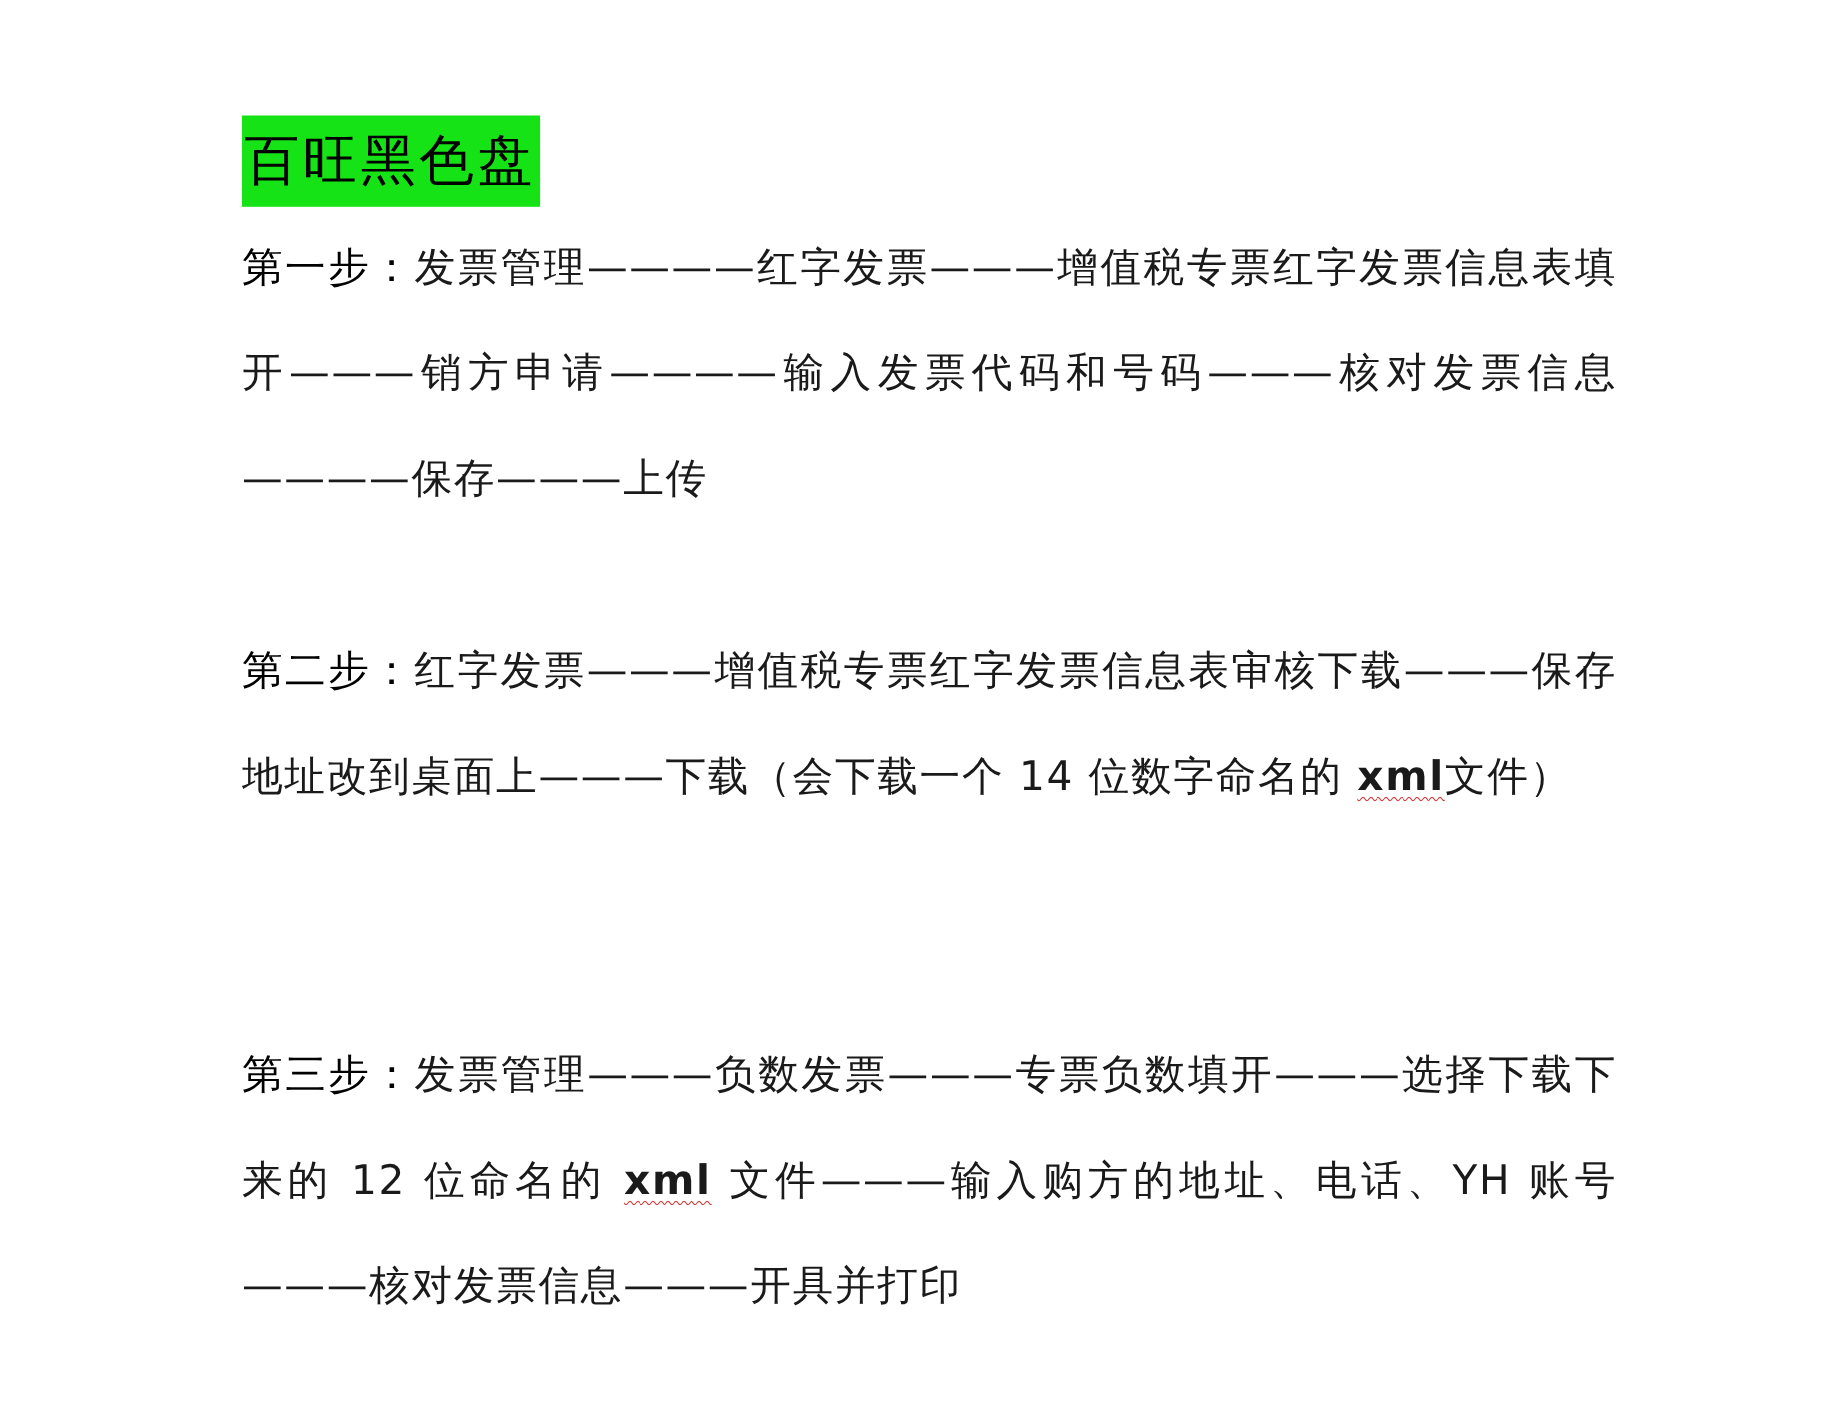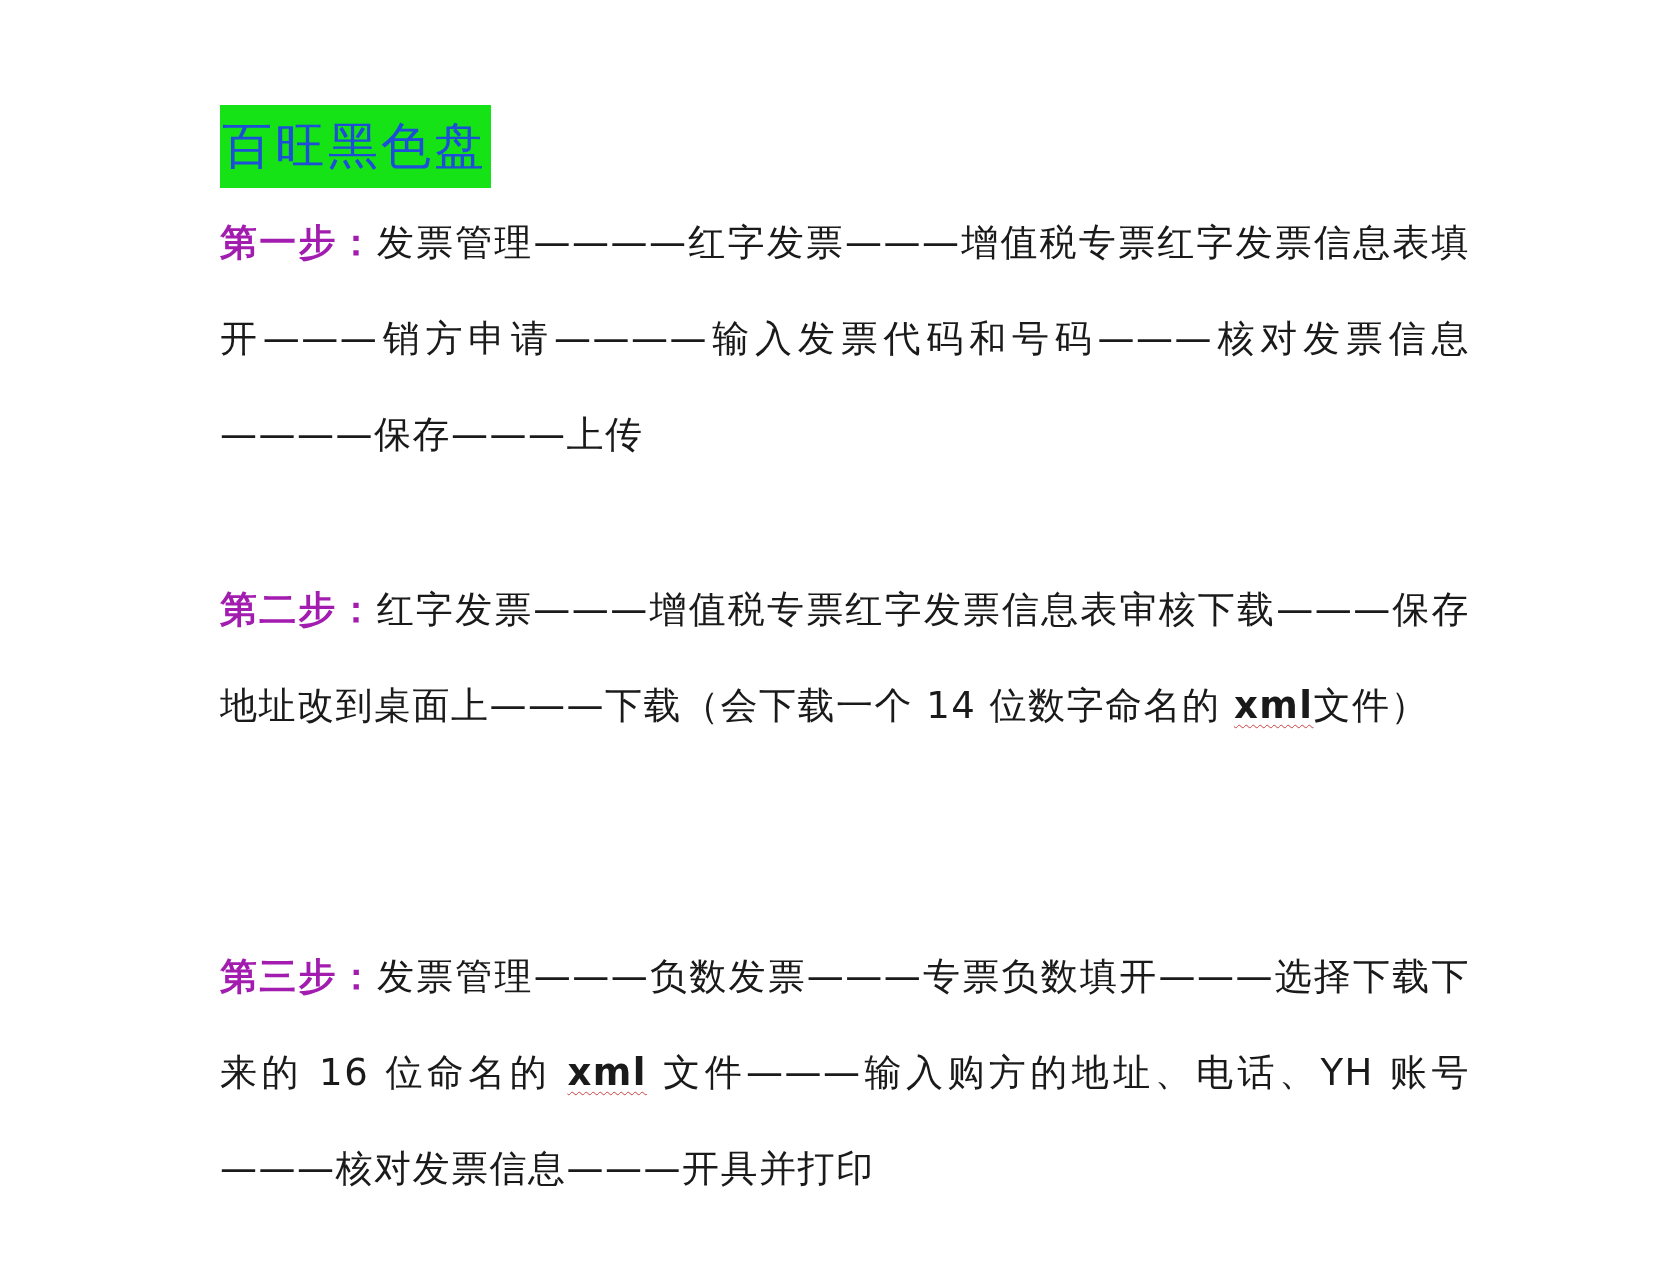--- a/index.html
+++ b/index.html
@@ -21,39 +21,38 @@
       top: 0;
       width: 1250px;
     }
     .title {
       position: absolute;
       left: 0;
       top: 105px;
       height: 83px;
       padding: 0 4px 0 2px;
       background: #16e316;
-      color: #1d4ed8;
+      color: #000000;
       font-size: 50px;
       line-height: 83px;
       letter-spacing: 3px;
       white-space: nowrap;
     }
     .step {
       position: absolute;
       left: 0;
       width: 1250px;
       font-size: 37px;
       line-height: 96px;
       letter-spacing: 1.5px;
       text-align: justify;
       text-align-last: left;
     }
     .step-label {
-      color: #a21caf;
-      font-weight: bold;
+      color: #000000;
     }
     .step-text {
       color: #1a1a1a;
     }
     .xml-underline {
       text-decoration: underline wavy #d04040;
       text-decoration-thickness: 1px;
       text-underline-offset: 6px;
       font-weight: bold;
     }
@@ -70,16 +69,16 @@
 
   <p class="step" id="step-1" style="margin:0;">
     <span class="step-label">第一步：</span><span class="step-text">发票管理————红字发票———增值税专票红字发票信息表填开———销方申请————输入发票代码和号码———核对发票信息————保存———上传</span>
   </p>
 
   <p class="step" id="step-2" style="margin:0;">
     <span class="step-label">第二步：</span><span class="step-text">红字发票———增值税专票红字发票信息表审核下载———保存地址改到桌面上———下载（会下载一个 14 位数字命名的 </span><span class="step-text xml-underline">xml</span><span class="step-text">文件）</span>
   </p>
 
   <p class="step" id="step-3" style="margin:0;">
-    <span class="step-label">第三步：</span><span class="step-text">发票管理———负数发票———专票负数填开———选择下载下来的 16 位命名的 </span><span class="step-text xml-underline">xml</span><span class="step-text"> 文件———输入购方的地址、电话、YH 账号———核对发票信息———开具并打印</span>
+    <span class="step-label">第三步：</span><span class="step-text">发票管理———负数发票———专票负数填开———选择下载下来的 12 位命名的 </span><span class="step-text xml-underline">xml</span><span class="step-text"> 文件———输入购方的地址、电话、YH 账号———核对发票信息———开具并打印</span>
   </p>
 
 </div>
 
 </body></html>

